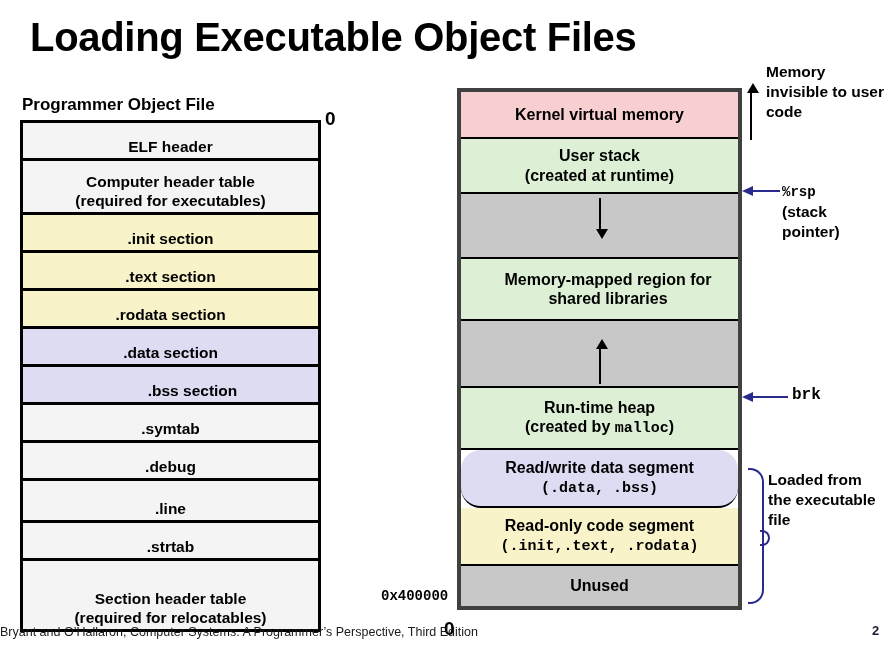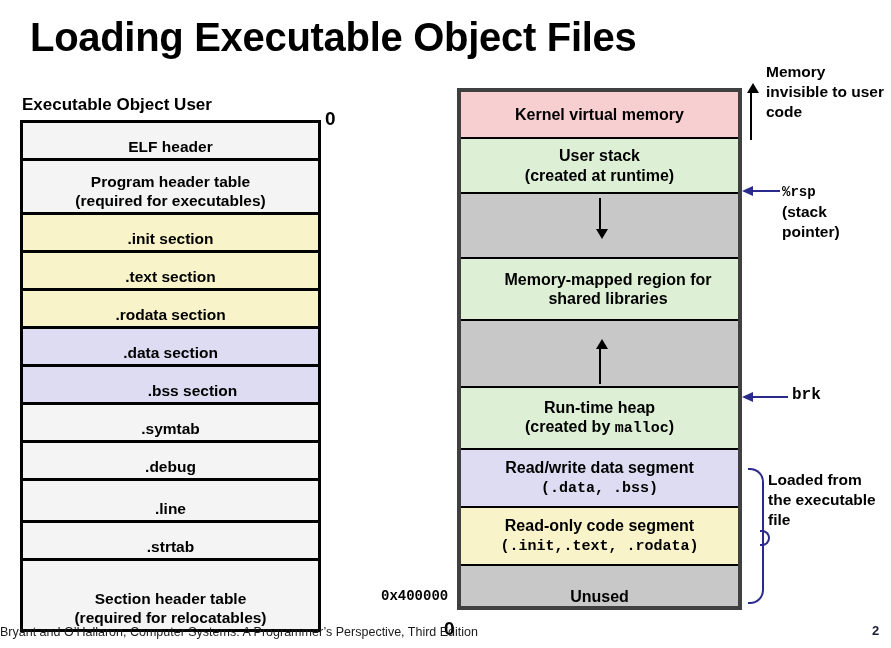--- a/index.html
+++ b/index.html
@@ -120,21 +120,21 @@
     justify-content: center;
     text-align: center;
     font-size: 16px;
     font-weight: bold;
     line-height: 1.2;
   }
   .mem-row:last-child { border-bottom: none; }
   .m-pink   { background: #f7cfd1; }
   .m-green  { background: #ddf0d5; }
   .m-grey   { background: #c8c8c8; }
-  .m-purple { background: #dedcf2; }
+  .m-purple { background: #dedcf2; border-radius: 20px; }
   .m-yellow { background: #f8f3c8; }
   .mono {
     font-family: "Liberation Mono", monospace;
     font-weight: bold;
     font-size: 15px;
   }
 
   
   .gap-arrow-down, .gap-arrow-up {
     position: absolute;
@@ -269,28 +269,28 @@
     font-family: "Liberation Mono", monospace;
     font-size: 14px;
     font-weight: bold;
   }
 </style>
 </head>
 <body>
 
 <div id="slide-title">Loading Executable Object Files</div>
 
-<div id="eof-heading">Executable Object User</div>
+<div id="eof-heading">Programmer Object File</div>
 
 <div id="obj-file-table">
     <div class="obj-row fill-grey" style="height: 38px;">
       <div><span>ELF header</span></div>
     </div>
     <div class="obj-row fill-grey" style="height: 54px;">
-      <div><span>Program header table</span><span class="l2">(required for executables)</span></div>
+      <div><span>Computer header table</span><span class="l2">(required for executables)</span></div>
     </div>
     <div class="obj-row fill-yellow" style="height: 38px;">
       <div><span>.init section</span></div>
     </div>
     <div class="obj-row fill-yellow" style="height: 38px;">
       <div><span>.text section</span></div>
     </div>
     <div class="obj-row fill-yellow" style="height: 38px;">
       <div><span>.rodata section</span></div>
     </div>
@@ -343,21 +343,21 @@
       <div><span>(created by </span><span class="mono">malloc</span><span>)</span></div>
     </div>
     <div class="mem-row m-purple" style="height: 58px;">
       <div>Read/write data segment</div>
       <div><span class="mono">(.data, .bss)</span></div>
     </div>
     <div class="mem-row m-yellow" style="height: 58px;">
       <div>Read-only code segment</div>
       <div><span class="mono">(.init,.text, .rodata)</span></div>
     </div>
-    <div class="mem-row m-grey" style="height: 40px; justify-content: flex-end;">
+    <div class="mem-row m-grey" style="height: 40px;">
       <div>Unused</div>
     </div>
   </div>
 
 <div id="addr-400000">0x400000</div>
 
 <div id="kernel-updown-arrow"></div>
 <div id="mem-invisible-label">Memory invisible to user code</div>
 
 <div id="rsp-arrow" class="ptr-arrow"></div>

